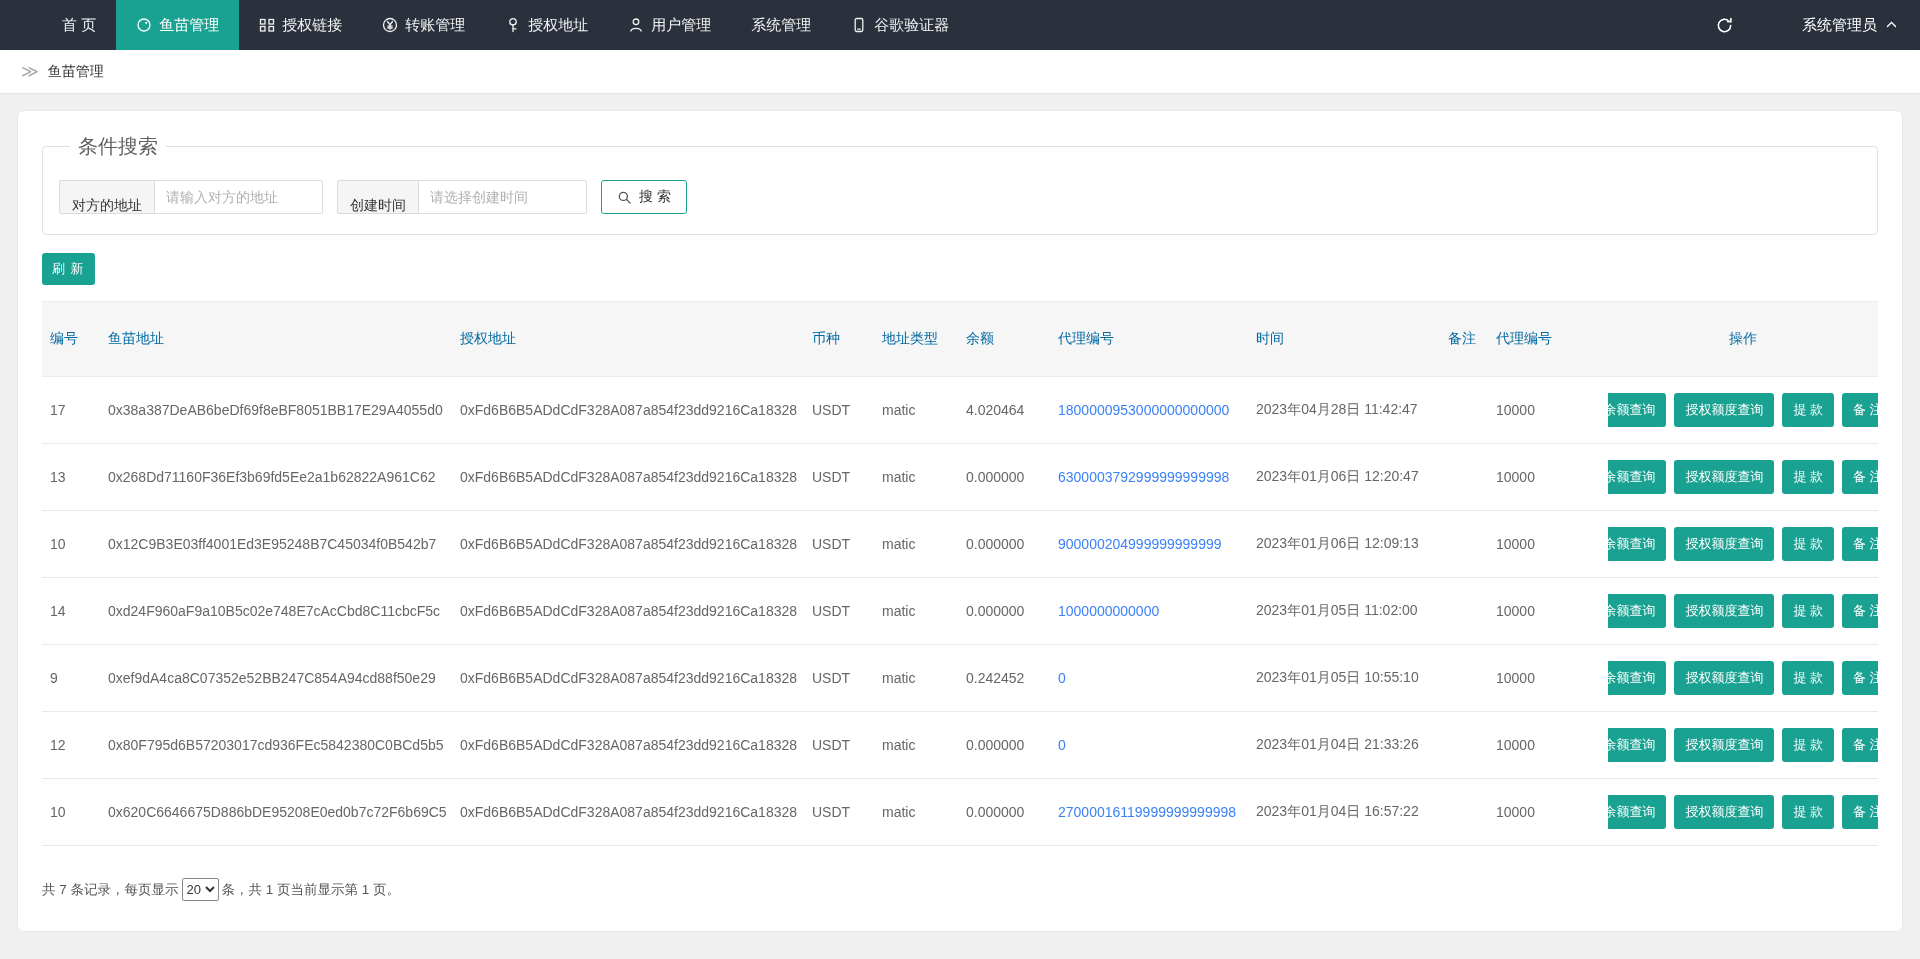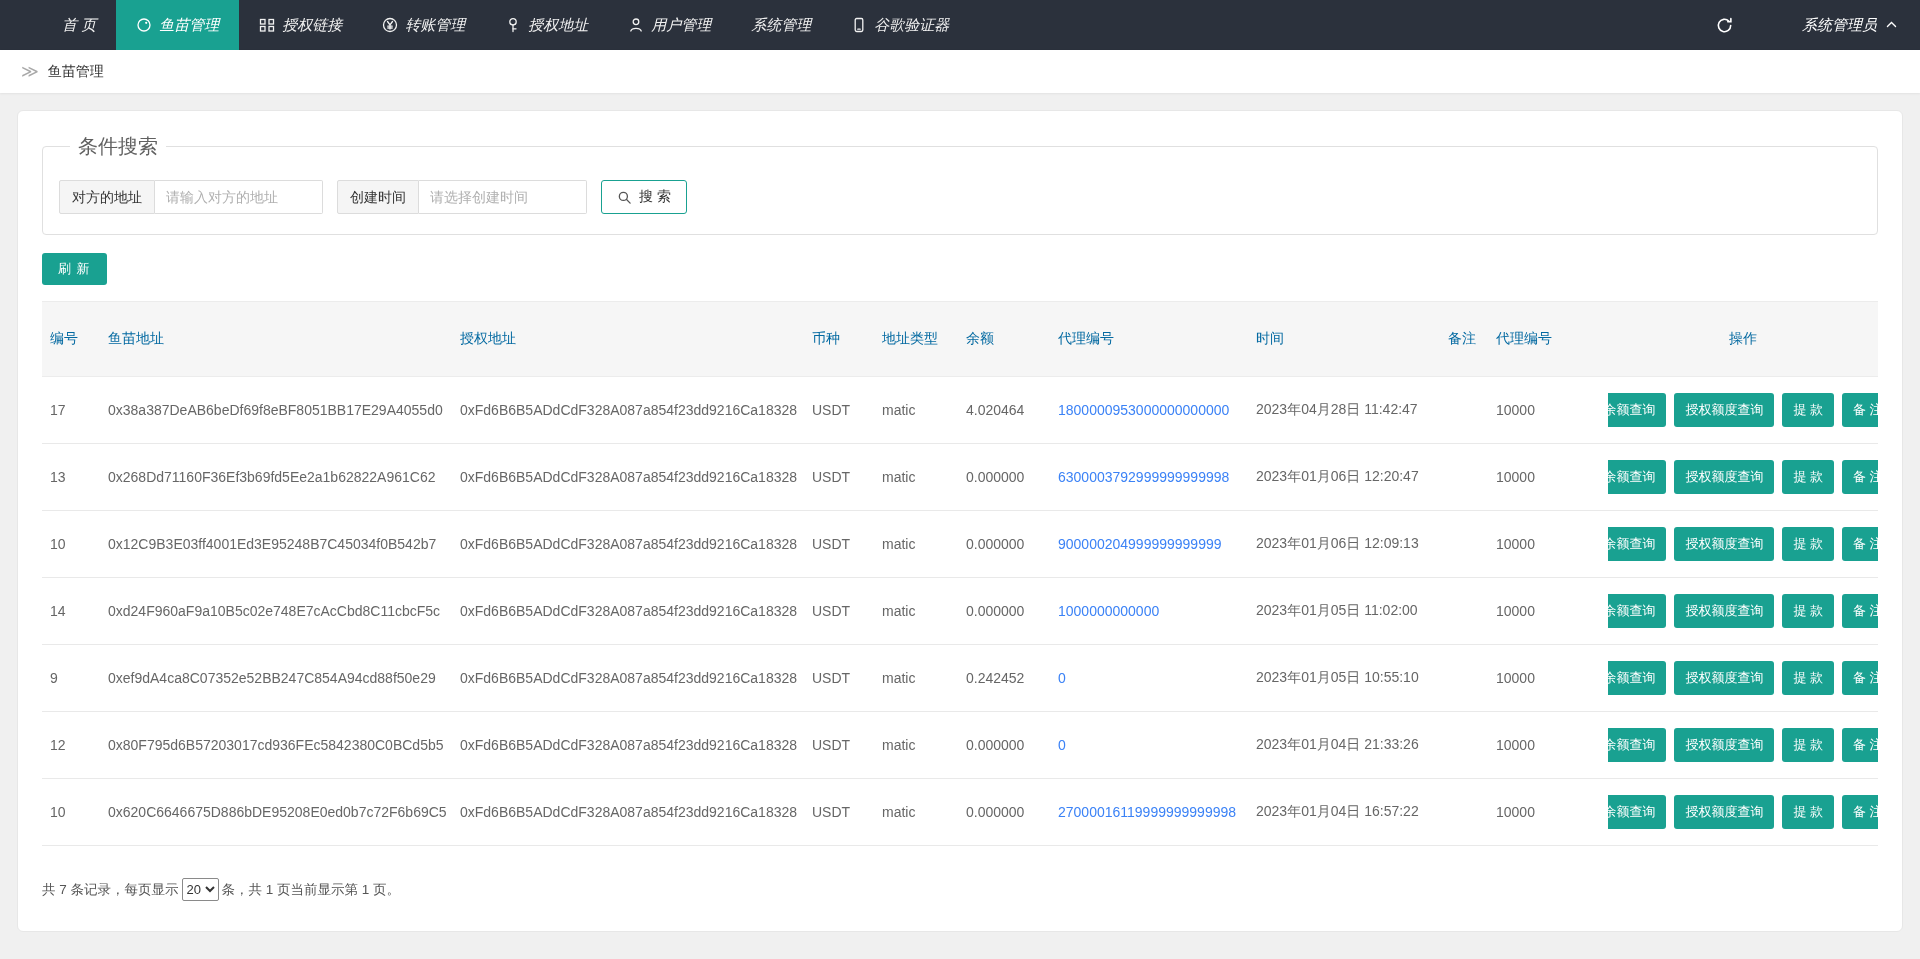--- a/index.html
+++ b/index.html
@@ -11,21 +11,21 @@
   html,body{margin:0;padding:0;}
   body{
     width:1920px;min-height:959px;
     background:#f0f0f0;
     font-family:"Liberation Sans","DejaVu Sans",sans-serif;
     color:#333;
   }
   
   .navbar{
     height:50px;background:var(--nav-bg);
-    display:flex;align-items:center;color:#fff;font-style:italic;
+    display:flex;align-items:center;color:#fff;
   }
   .nav-items{display:flex;align-items:center;height:50px;margin-left:42px;}
   .nav-item{
     display:flex;align-items:center;gap:7px;
     height:50px;padding:0 20px;font-size:15px;color:#f2f2f2;
     cursor:pointer;white-space:nowrap;
   }
   .nav-item.active{background:var(--accent);color:#fff;}
   .nav-item .nicon{display:inline-flex;line-height:0;}
   .nav-item .nicon svg{width:16px;height:16px;}
@@ -50,38 +50,38 @@
     border:1px solid #e0e0e0;border-radius:4px;
     margin:0;padding:16px 16px 20px;
   }
   fieldset.search-fs legend{
     font-size:20px;color:#606060;padding:0 8px;margin-left:11px;
   }
   .form-row{display:flex;align-items:center;margin-top:4px;}
   .input-group{display:inline-flex;margin-right:14px;}
   .ig-label{
     background:#f5f5f5;border:1px solid #dcdcdc;border-radius:2px 0 0 2px;
-    height:34px;line-height:32px;padding:0 12px;font-size:14px;color:#333;
+    height:34px;line-height:32px;padding:8px 12px;font-size:14px;color:#333;
     white-space:nowrap;
   }
   .ig-input{
     border:1px solid #dcdcdc;border-left:none;border-radius:0 2px 2px 0;
     height:34px;padding:0 11px;font-size:14px;width:168px;color:#333;outline:none;
   }
   .ig-input::placeholder{color:#b0b0b0;}
   .btn-search{
     height:34px;background:#fff;border:1px solid var(--accent);border-radius:3px;
     color:#333;font-size:14px;padding:0 15px;cursor:pointer;
     display:inline-flex;align-items:center;gap:7px;
     font-family:Liberation Sans, sans-serif;
   }
   .btn-search svg{width:15px;height:15px;}
   .btn-refresh{
     background:var(--accent);color:#fff;border:none;border-radius:3px;
-    height:32px;padding:0 16px;font-size:13px;cursor:pointer;
+    height:32px;padding:0 10px;font-size:13px;cursor:pointer;
     margin:18px 0 16px;font-family:inherit;letter-spacing:1px;
   }
   
   table.data-table{width:100%;border-collapse:collapse;table-layout:fixed;}
   table.data-table th{
     background:#f6f6f6;font-weight:normal;color:#0369a1;text-align:left;
     font-size:14px;padding:28px 8px;
     border-top:1px solid #ececec;border-bottom:1px solid #ececec;
     white-space:nowrap;overflow:hidden;
   }

